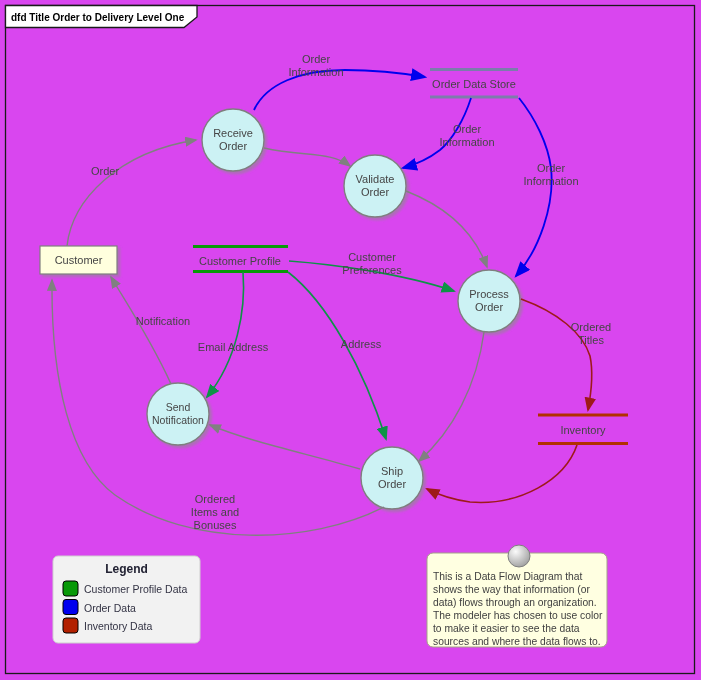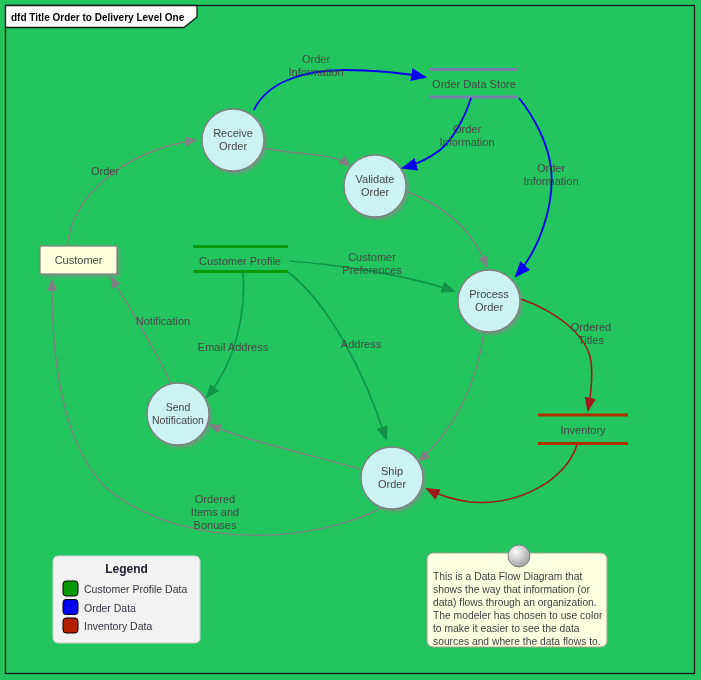--- a/index.html
+++ b/index.html
@@ -1,16 +1,16 @@
 <!DOCTYPE html>
 <html><head>
 <meta charset="utf-8">
 <style>
   html,body{margin:0;padding:0;background:#fff;}
-  .canvas{position:relative;width:701px;height:680px;background:#22c55e;font-family:"Liberation Sans",sans-serif;overflow:hidden;}
+  .canvas{position:relative;width:701px;height:680px;background:#d946ef;font-family:"Liberation Sans",sans-serif;overflow:hidden;}
   svg{position:absolute;left:0;top:0;}
   text{fill:#454545;font-family:"Liberation Sans",sans-serif;}
   .flow{fill:none;}
   .flow-gray{stroke:#808080;stroke-width:1.4;}
   .flow-blue{stroke:#0000EE;stroke-width:1.8;}
   .flow-green{stroke:#0E9347;stroke-width:1.6;}
   .flow-red{stroke:#9E1A1A;stroke-width:1.6;}
   .lbl{font-size:11px;text-anchor:middle;}
   .node-circle{fill:#CCF2F4;stroke:#7F7F7F;stroke-width:1.4;}
   .node-lbl{font-size:11px;text-anchor:middle;}

